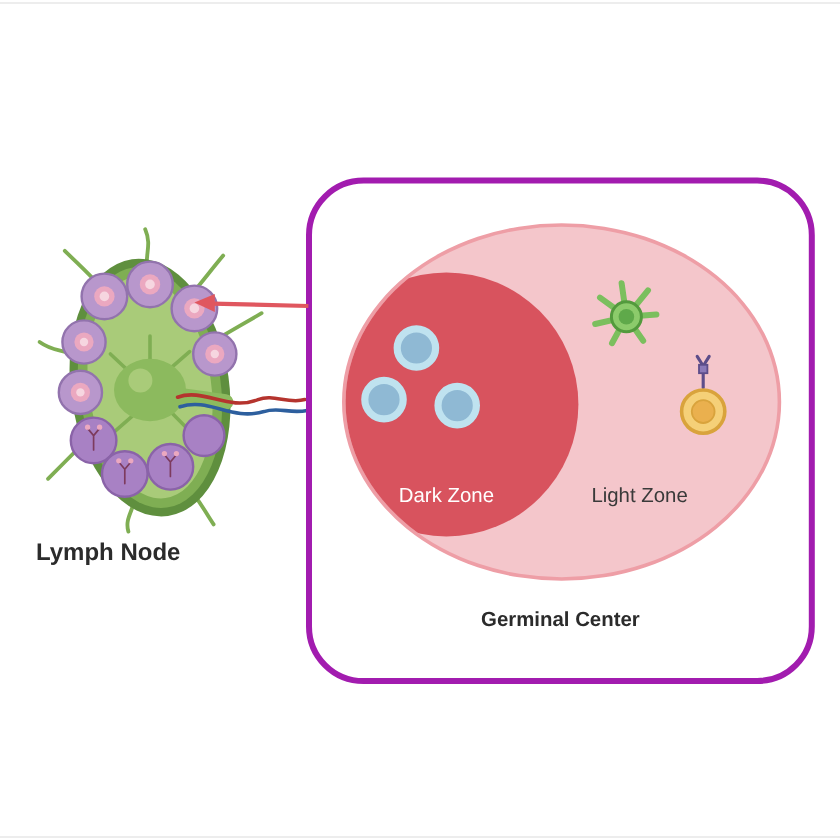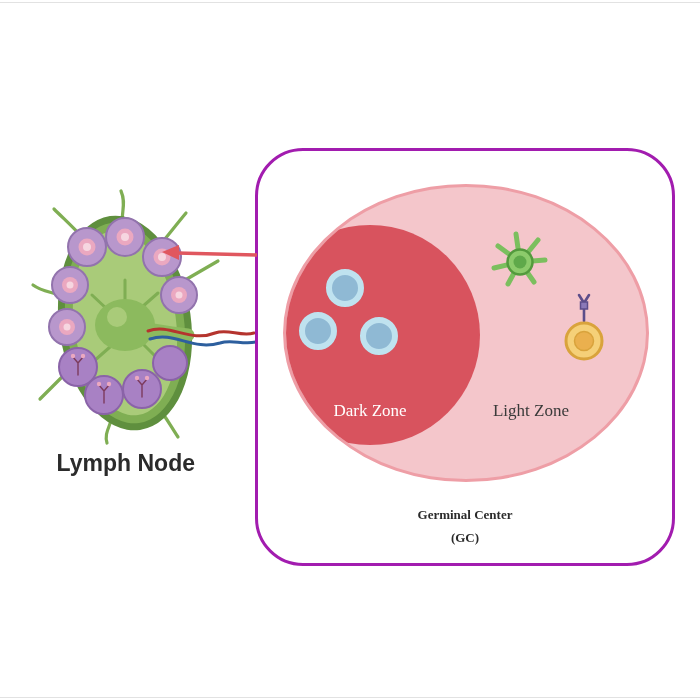--- a/index.html
+++ b/index.html
@@ -7,21 +7,21 @@
     position:relative;width:700px;height:700px;background:#ffffff;
     font-family:"Liberation Sans",sans-serif;overflow:hidden;color:#2f2f2f;
   }
   .edge-line{position:absolute;left:0;right:0;height:1px;background:#e2e2e2;}
   .edge-top{top:2px;}
   .edge-bottom{bottom:2px;}
 
   
   .gc-box{
     position:absolute;left:255px;top:148px;width:414px;height:412px;
-    border:3px solid #a21caf;border-radius:48px;background:#ffffff;font-family:Liberation Serif, serif;
+    border:5px solid #a21caf;border-radius:48px;background:#ffffff;
   }
   .gc-ellipse{
     position:absolute;left:25px;top:33px;width:360px;height:292px;
     background:#f4c6cb;border:3px solid #ee9ea6;border-radius:50%;
     overflow:hidden;
   }
   .dark-circle{
     position:absolute;left:-26px;top:38px;width:220px;height:220px;
     border-radius:50%;background:#d8535e;
   }
@@ -38,28 +38,28 @@
     font-size:17px;line-height:19px;
   }
   .dark-zone-label{left:52px;color:#ffffff;}
   .light-zone-label{left:213px;color:#3a3a3a;}
 
   .fdc-svg{position:absolute;left:230px;top:77px;}
   .bcell-receptor-svg{position:absolute;left:298px;top:140px;}
 
   .gc-caption{
     position:absolute;left:0;right:0;top:352px;text-align:center;
-    font-weight:700;font-size:13px;line-height:23px;color:#2b2b2b;
+    font-weight:700;font-size:17px;line-height:23px;color:#2b2b2b;
   }
 
   
   .lymph-svg{position:absolute;left:30px;top:185px;}
   .lymph-label{
-    position:absolute;left:30px;top:450px;width:165px;text-align:right;
-    font-weight:700;font-size:23px;color:#2b2b2b;
+    position:absolute;left:30px;top:450px;width:165px;text-align:left;
+    font-weight:700;font-size:20px;color:#2b2b2b;
   }
   .arrow-svg{position:absolute;left:0;top:0;pointer-events:none;}
 </style>
 </head>
 <body>
 
 <div class="canvas">
 
   <div class="edge-line edge-top"></div>
   <div class="edge-line edge-bottom"></div>
@@ -182,21 +182,20 @@
       <rect x="24.5" y="11" width="7" height="7" fill="#8a79b8" stroke="#5c4d8a" stroke-width="1.5"></rect>
       <circle cx="28" cy="50" r="18" fill="#f5d078" stroke="#d9a33c" stroke-width="3"></circle>
       <circle cx="28" cy="50" r="9.5" fill="#eab04e" stroke="#d9a33c" stroke-width="1.5"></circle>
     </svg>
 
     <div class="zone-label dark-zone-label">Dark Zone</div>
     <div class="zone-label light-zone-label">Light Zone</div>
 
     <div class="gc-caption">
       <div>Germinal Center</div>
-      <div>(GC)</div>
     </div>
   </div>
 
   <svg class="arrow-svg" width="700" height="700" viewBox="0 0 700 700">
     <line x1="257" y1="255" x2="177" y2="253" stroke="#e0575f" stroke-width="3.5"></line>
     <polygon points="162,252 179,245 179,260" fill="#e0575f"></polygon>
   </svg>
 
 </div>
 

